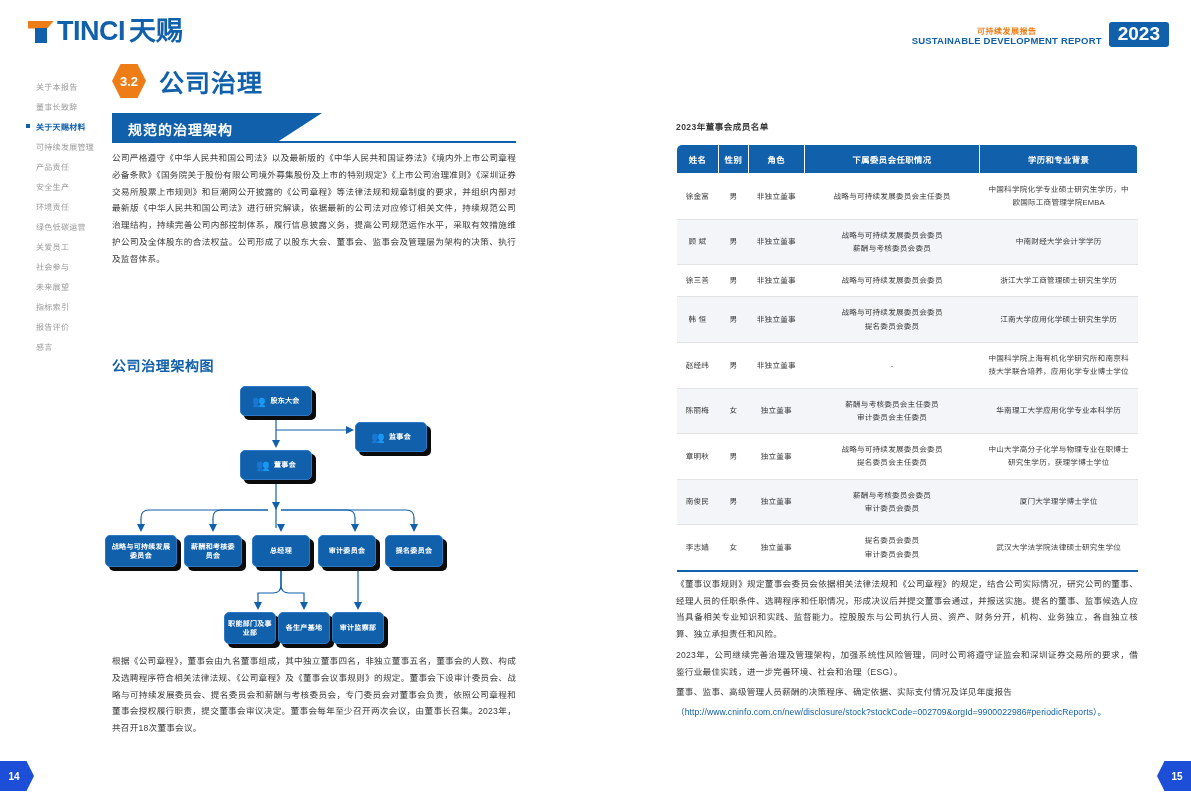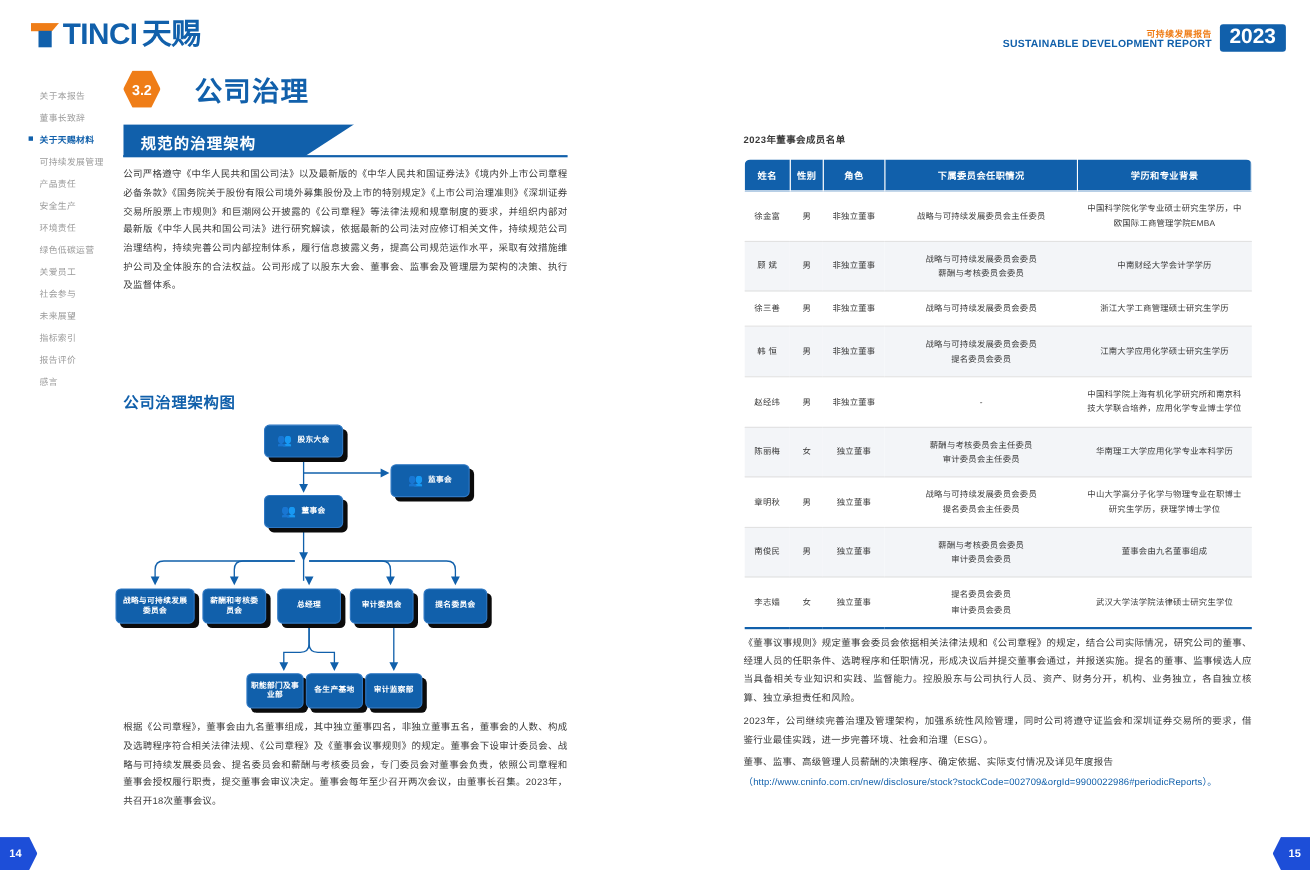--- a/index.html
+++ b/index.html
@@ -42,21 +42,21 @@
   .logo-text-cn {
     font-size: 27px; font-weight: bold; color: #1160ab;
     line-height: 1; margin-left: 1px;
   }
 
   
   .hdr-right {
     position: absolute; right: 22px; top: 22px;
     display: flex; align-items: flex-end; gap: 7px;
   }
-  .hdr-titles { text-align: right; line-height: 1.15; }
+  .hdr-titles { text-align: center; line-height: 1.15; }
   .hdr-cn {
     font-size: 8px; color: #ef7d17; font-weight: bold;
     letter-spacing: 0.5px;
   }
   .hdr-en {
     font-size: 9.5px; color: #1160ab; font-weight: bold;
     letter-spacing: 0.2px;
   }
   .hdr-year {
     background: #1160ab; color: #fff;
@@ -83,21 +83,21 @@
   .side-item.active::before {
     content: ""; position: absolute;
     left: 0; top: 7.5px;
     width: 4px; height: 4px;
     background: #1160ab;
   }
 
   
   .sec-head {
     position: absolute; left: 112px; top: 63px;
-    display: flex; align-items: center; gap: 31px;
+    display: flex; align-items: center; gap: 13px;
   }
   .sec-badge {
     width: 34px; height: 34px;
     background: #ef7d17; color: #fff;
     font-size: 13px; font-weight: bold;
     display: flex; align-items: center; justify-content: center;
     clip-path: polygon(25% 0, 75% 0, 100% 50%, 75% 100%, 25% 100%, 0 50%);
   }
   .sec-title {
     font-size: 25px; font-weight: bold; color: #1160ab;
@@ -411,21 +411,21 @@
             <td class="c-sex">男</td>
             <td class="c-role">独立董事</td>
             <td class="c-cmte">战略与可持续发展委员会委员<br>提名委员会主任委员</td>
             <td class="c-edu">中山大学高分子化学与物理专业在职博士研究生学历，获理学博士学位</td>
           </tr>
           <tr>
             <td class="c-name">南俊民</td>
             <td class="c-sex">男</td>
             <td class="c-role">独立董事</td>
             <td class="c-cmte">薪酬与考核委员会委员<br>审计委员会委员</td>
-            <td class="c-edu">董事会由九名董事组成</td>
+            <td class="c-edu">厦门大学理学博士学位</td>
           </tr>
           <tr>
             <td class="c-name">李志嫱</td>
             <td class="c-sex">女</td>
             <td class="c-role">独立董事</td>
             <td class="c-cmte">提名委员会委员<br>审计委员会委员</td>
             <td class="c-edu">武汉大学法学院法律硕士研究生学位</td>
           </tr>
         </tbody>
     </table>

